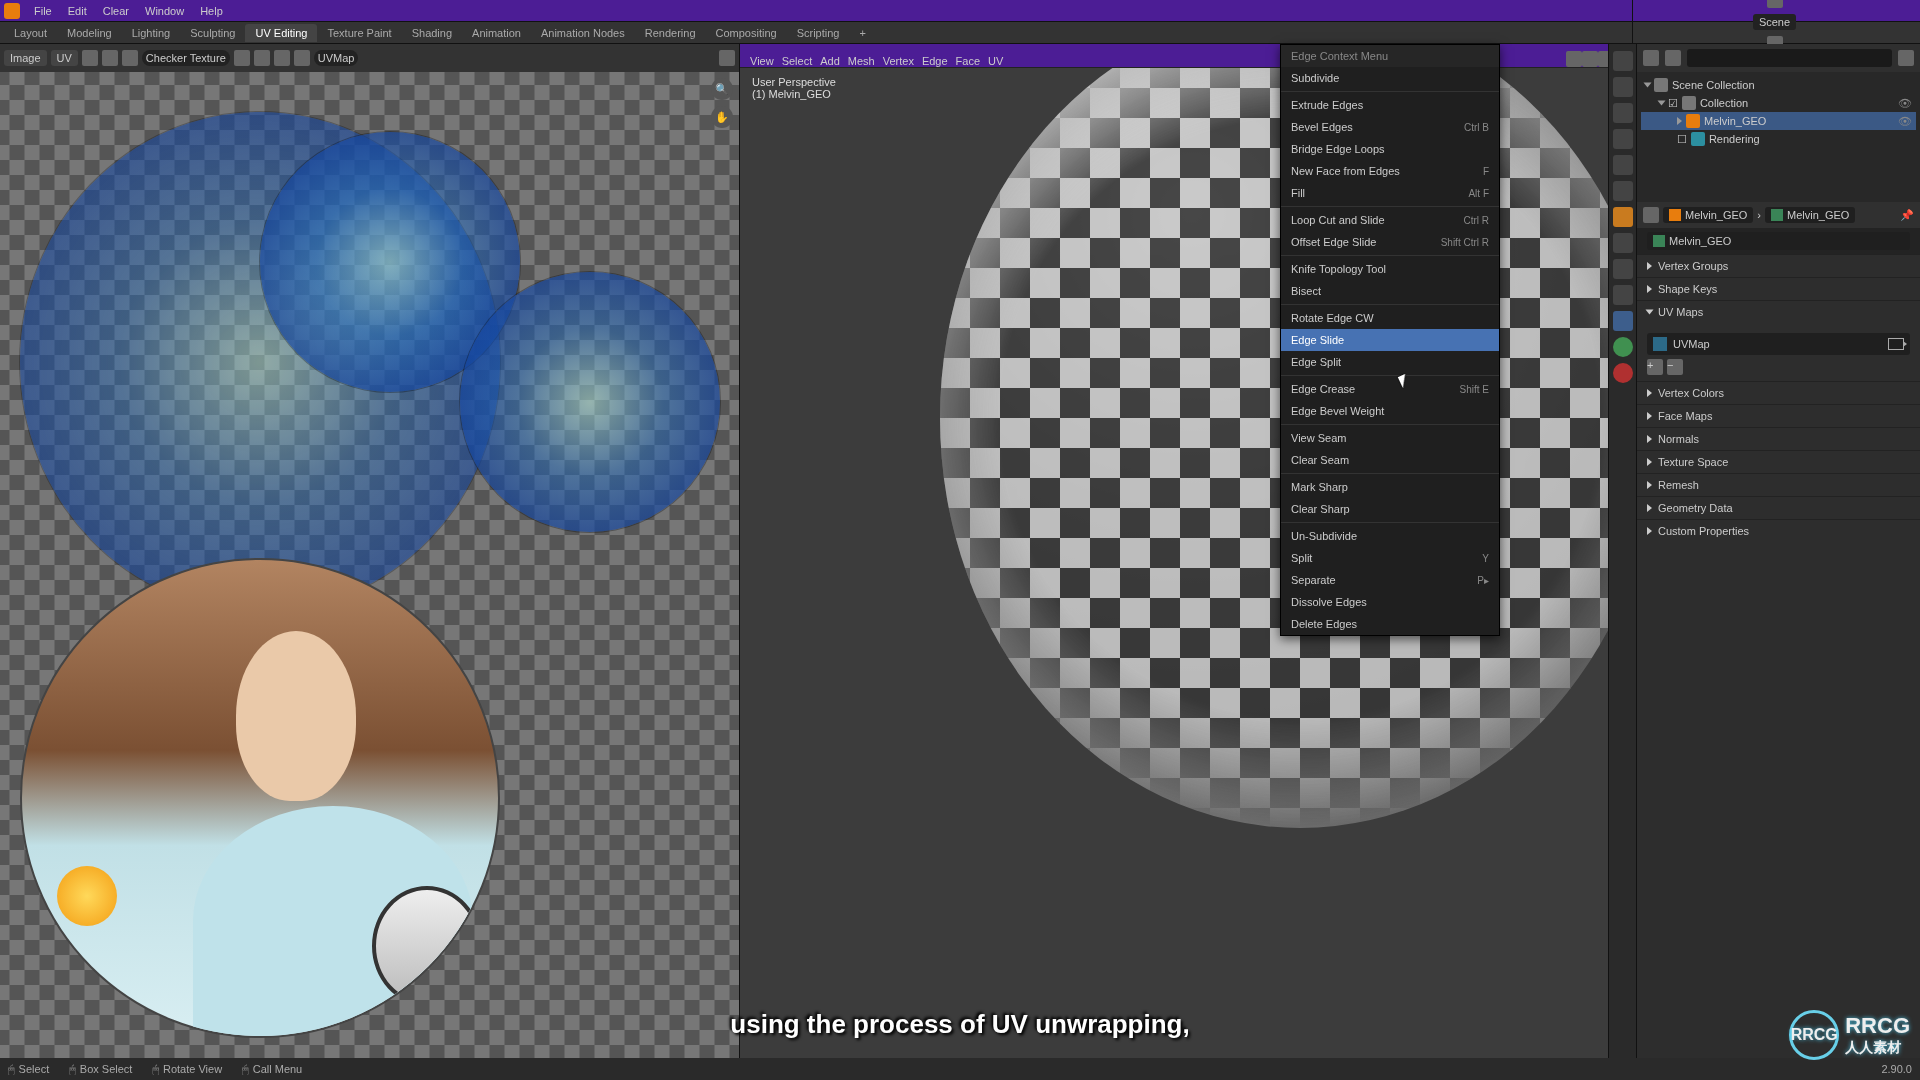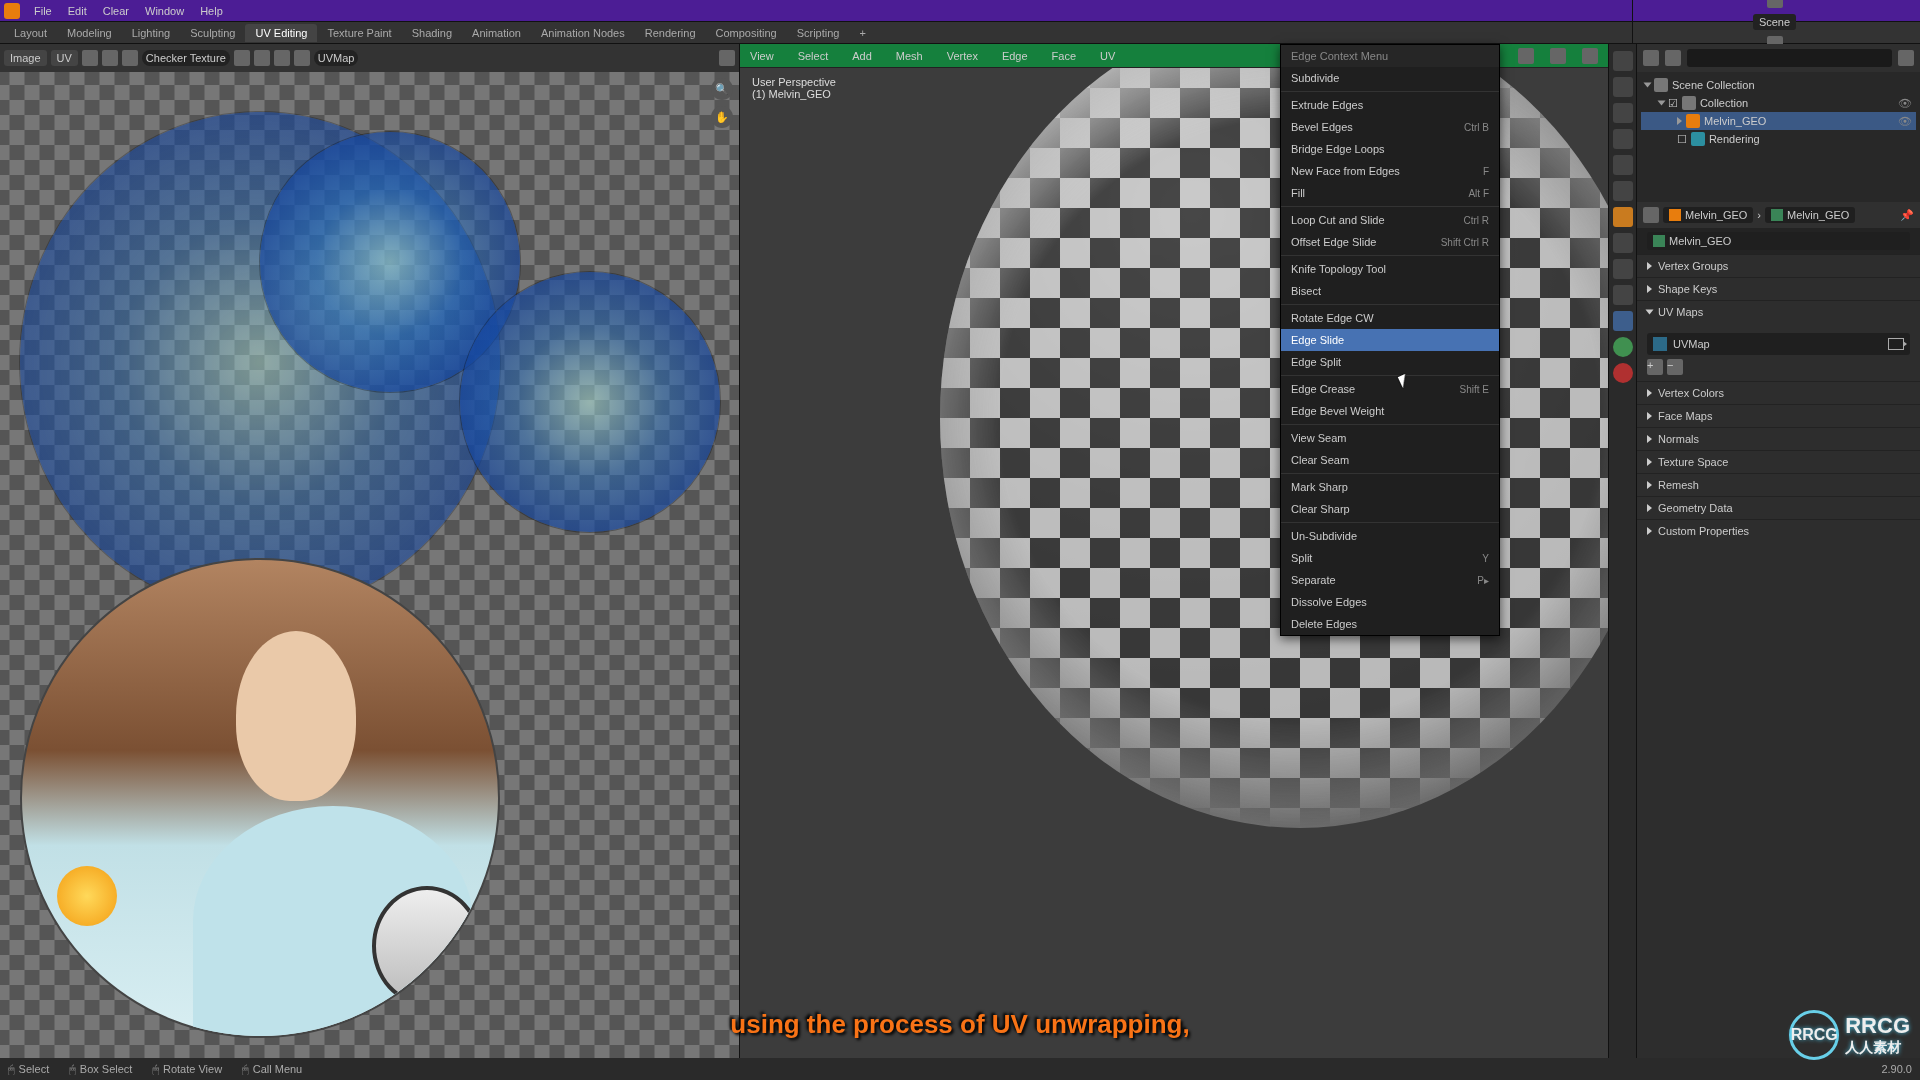--- a/index.html
+++ b/index.html
@@ -41,21 +41,21 @@
   .presenter::before{content:"";position:absolute;left:36%;bottom:0;width:280px;height:230px;background:#bfe2ea;border-radius:50% 50% 0 0;}
   .lamp{position:absolute;left:35px;bottom:110px;width:60px;height:60px;border-radius:50%;background:radial-gradient(circle,#ffd95a,#f39c12);}
   .mic{position:absolute;left:350px;bottom:30px;width:110px;height:120px;border-radius:50%;background:linear-gradient(#eee,#bbb);border:4px solid #333;}
   .nav-icons { position:absolute; right:6px; top:6px; display:flex; flex-direction:column; gap:6px;}
   .nav-icons span { width:22px;height:22px;background:#555;border-radius:50%;display:flex;align-items:center;justify-content:center;}
 
   
   .vp { flex: 1; display: flex; flex-direction: column; position: relative; background: #393939; }
   .vp-header { height: 28px; background: #333; display: flex; align-items: center; padding: 0 4px; gap: 4px; }
   .vp-header .field { background: #222; padding: 2px 8px; border-radius: 3px; cursor:pointer;}
-  .vp-sub { height: 24px; background: #15803d; display:flex; align-items:center; padding:0 6px; gap:16px; border-bottom:1px solid #222;}
+  .vp-sub { height: 24px; background: #4c1d95; display:flex; align-items:flex-end; padding:0 6px; gap:0; border-bottom:1px solid #222;}
   .vp-sub .lab { padding:0 4px; cursor:pointer;}
   .vp-stage { flex:1; position:relative; overflow:hidden; background:#3c3c3c;}
   .vp-info { position:absolute; left:12px; top:8px; color:#ddd;}
   .sphere { position:absolute; left:200px; top:-60px; width:720px; height:820px; border-radius:50%;
     background: radial-gradient(circle at 35% 25%, #e8e8e8 0%, #999 40%, #555 100%); overflow:hidden;}
   .sphere::after{content:"";position:absolute;inset:0;background:repeating-conic-gradient(#2b2b2b 0 25%, #c5c5c5 0 50%) 50%/60px 60px;
     mask:radial-gradient(circle, #000 55%, transparent 75%); opacity:0.85;}
   .gizmo { position:absolute; right:6px; top:6px; display:flex; flex-direction:column; gap:6px;}
   .gizmo span { width:22px;height:22px;background:#555;border-radius:50%;}
 
@@ -112,21 +112,21 @@
   .status { position:absolute; bottom:0; left:0; right:0; height:22px; background:#2a2a2a; display:flex; align-items:center; padding:0 8px; gap:20px; color:#aaa;}
   .status .sp{display:flex;align-items:center;gap:4px;}
   .status .ver{margin-left:auto;}
 
   
   .sico { width:16px; height:16px; display:inline-block; background:#666; border-radius:2px;}
 
   
   .subs { position:absolute; left:0; right:0; bottom:40px; text-align:center; z-index:40; pointer-events:none;}
   .subs .zh{font-size:36px;font-weight:700;color:#fff;text-shadow:2px 2px 4px #000, -2px -2px 4px #000;}
-  .subs .en{font-size:26px;font-weight:600;color:#f97316;text-shadow:2px 2px 3px #000,-2px -2px 3px #000;}
+  .subs .en{font-size:26px;font-weight:600;color:#ffffff;text-shadow:2px 2px 3px #000,-2px -2px 3px #000;}
 
   
   .wm{position:absolute;right:10px;bottom:20px;z-index:45;display:flex;align-items:center;gap:6px;color:#eee;font-size:20px;font-weight:bold;text-shadow:0 0 4px #48c3e6;}
   .wm .circ{width:50px;height:50px;border:3px solid #68cfe8;border-radius:50%;display:flex;align-items:center;justify-content:center;font-size:16px;}
 
 </style>
 </head>
 <body>
 
 <div class="menu-bar">

